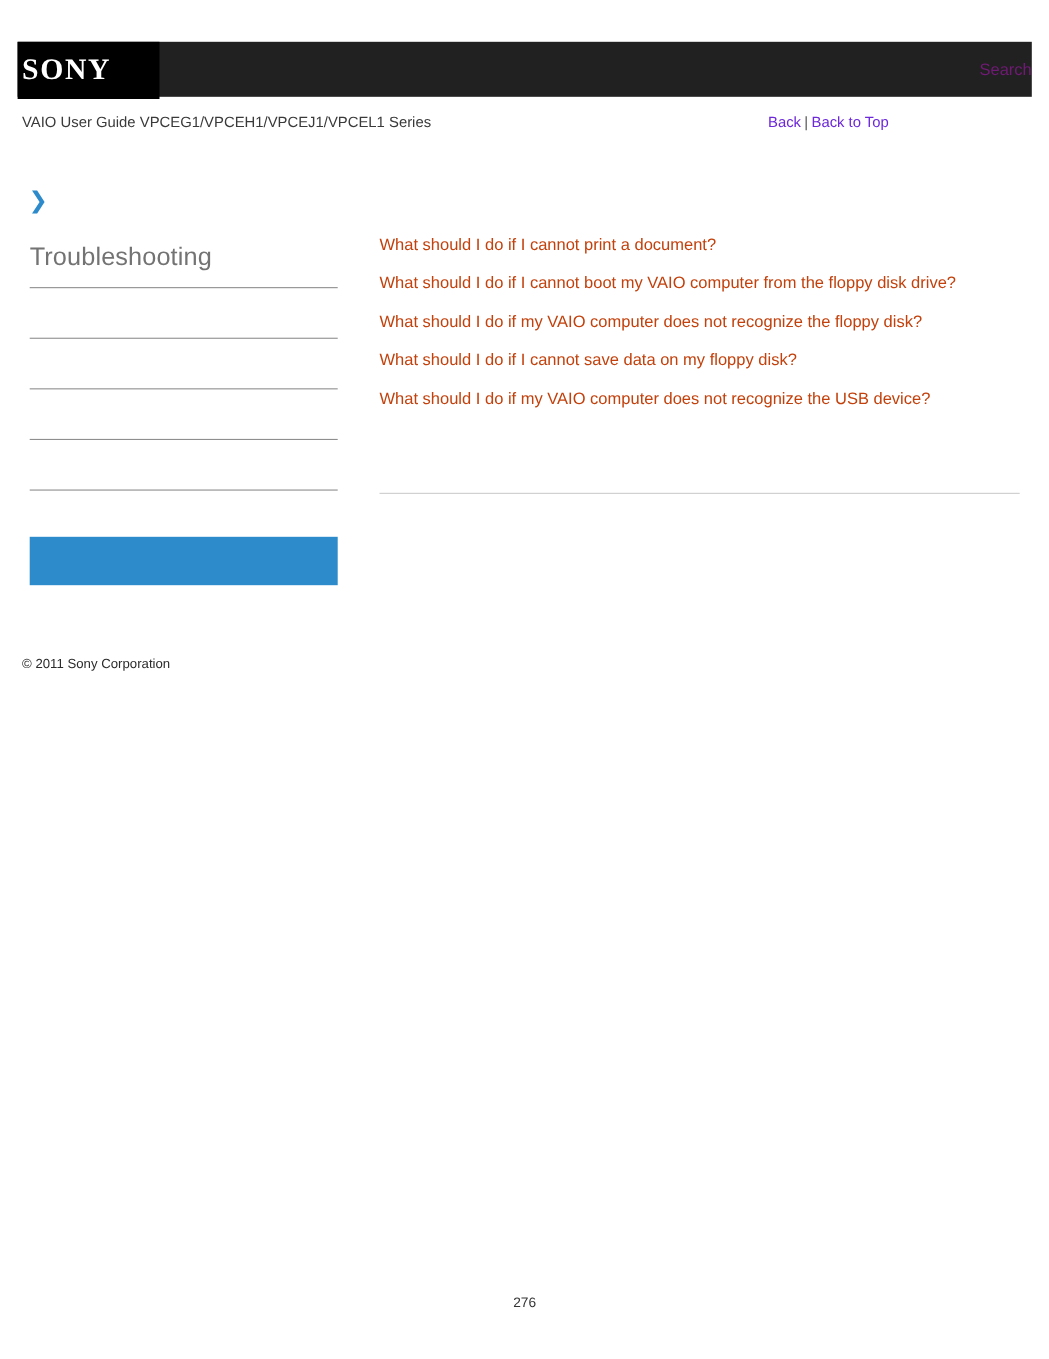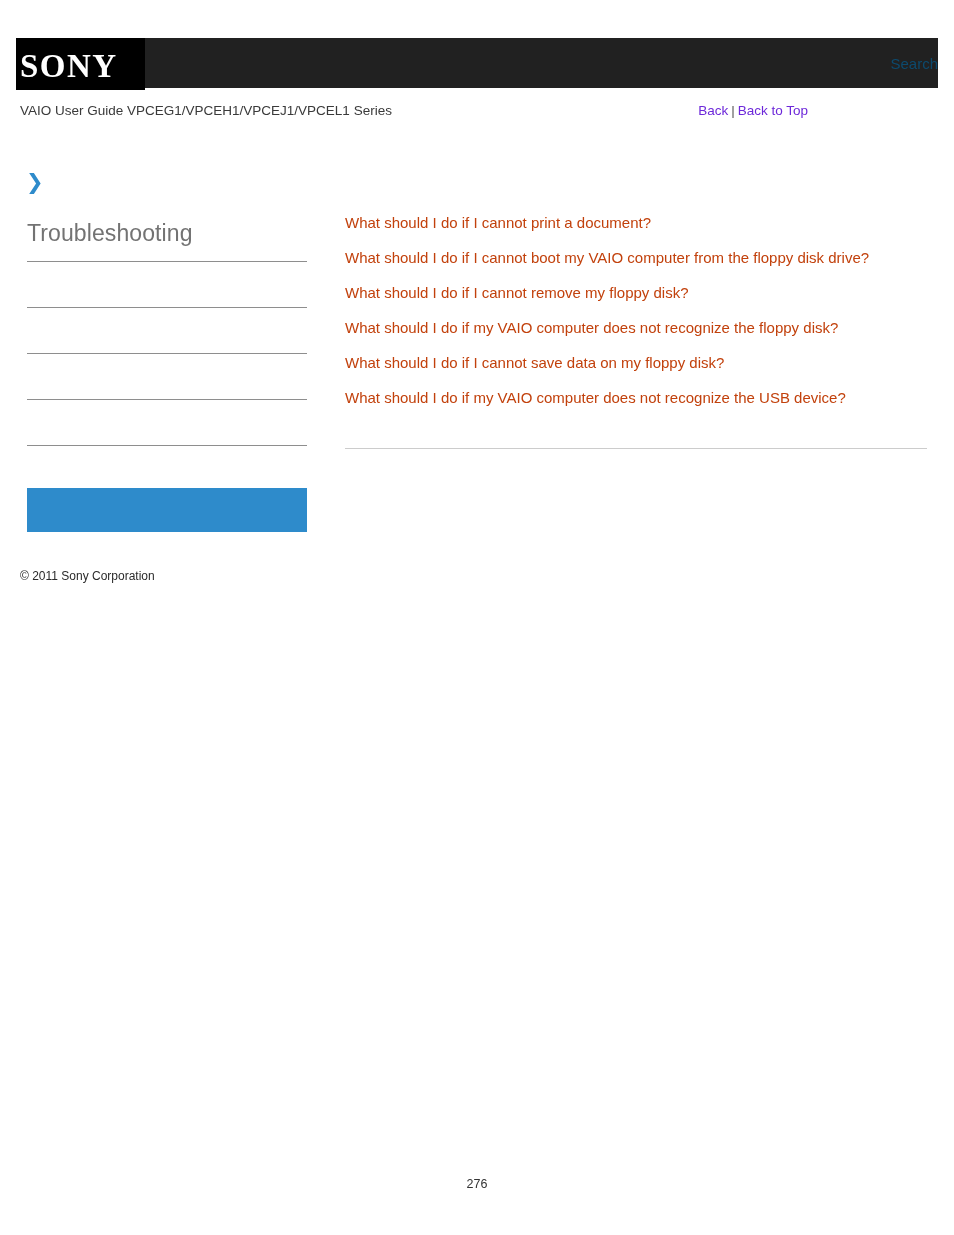--- a/index.html
+++ b/index.html
@@ -34,32 +34,32 @@
     width: 129px;
     height: 52px;
     background: #000000;
   }
   .logo-text {
     position: absolute;
     left: 20px;
     top: 50px;
     font-family: "Liberation Serif", serif;
     font-weight: bold;
-    font-size: 33px;
+    font-size: 27px;
     letter-spacing: 1.5px;
     color: #ffffff;
     line-height: 1;
     -webkit-font-smoothing: antialiased;
   }
   .search-label {
     position: absolute;
     right: 16px;
     top: 55px;
     font-size: 15px;
-    color: #0c4a6e;
+    color: #701a75;
     cursor: pointer;
   }
 
   
   .subheader {
     position: absolute;
     left: 0;
     top: 103px;
     width: 824px;
     height: 20px;
@@ -146,21 +146,21 @@
     left: 27px;
     top: 328px;
     width: 280px;
     height: 44px;
     background: #2e8bcb;
     cursor: pointer;
   }
   .copyright {
     position: absolute;
     left: 20px;
-    top: 569px;
+    top: 596px;
     font-size: 12px;
     color: #2b2b2b;
     white-space: nowrap;
   }
 
   
   .content {
     position: absolute;
     left: 345px;
     top: 212px;
@@ -226,20 +226,19 @@
   <div class="side-rule r4"></div>
 
   <div class="blue-block"></div>
 </div>
 
 <div class="copyright">© 2011 Sony Corporation</div>
 
 <div class="content">
   <a class="link-item" href="#">What should I do if I cannot print a document?</a>
   <a class="link-item" href="#">What should I do if I cannot boot my VAIO computer from the floppy disk drive?</a>
-  <a class="link-item" href="#">What should I do if I cannot remove my floppy disk?</a>
   <a class="link-item" href="#">What should I do if my VAIO computer does not recognize the floppy disk?</a>
   <a class="link-item" href="#">What should I do if I cannot save data on my floppy disk?</a>
   <a class="link-item" href="#">What should I do if my VAIO computer does not recognize the USB device?</a>
 </div>
 <div class="content-rule"></div>
 
 <div class="page-number">276</div>
 
 </body></html>

